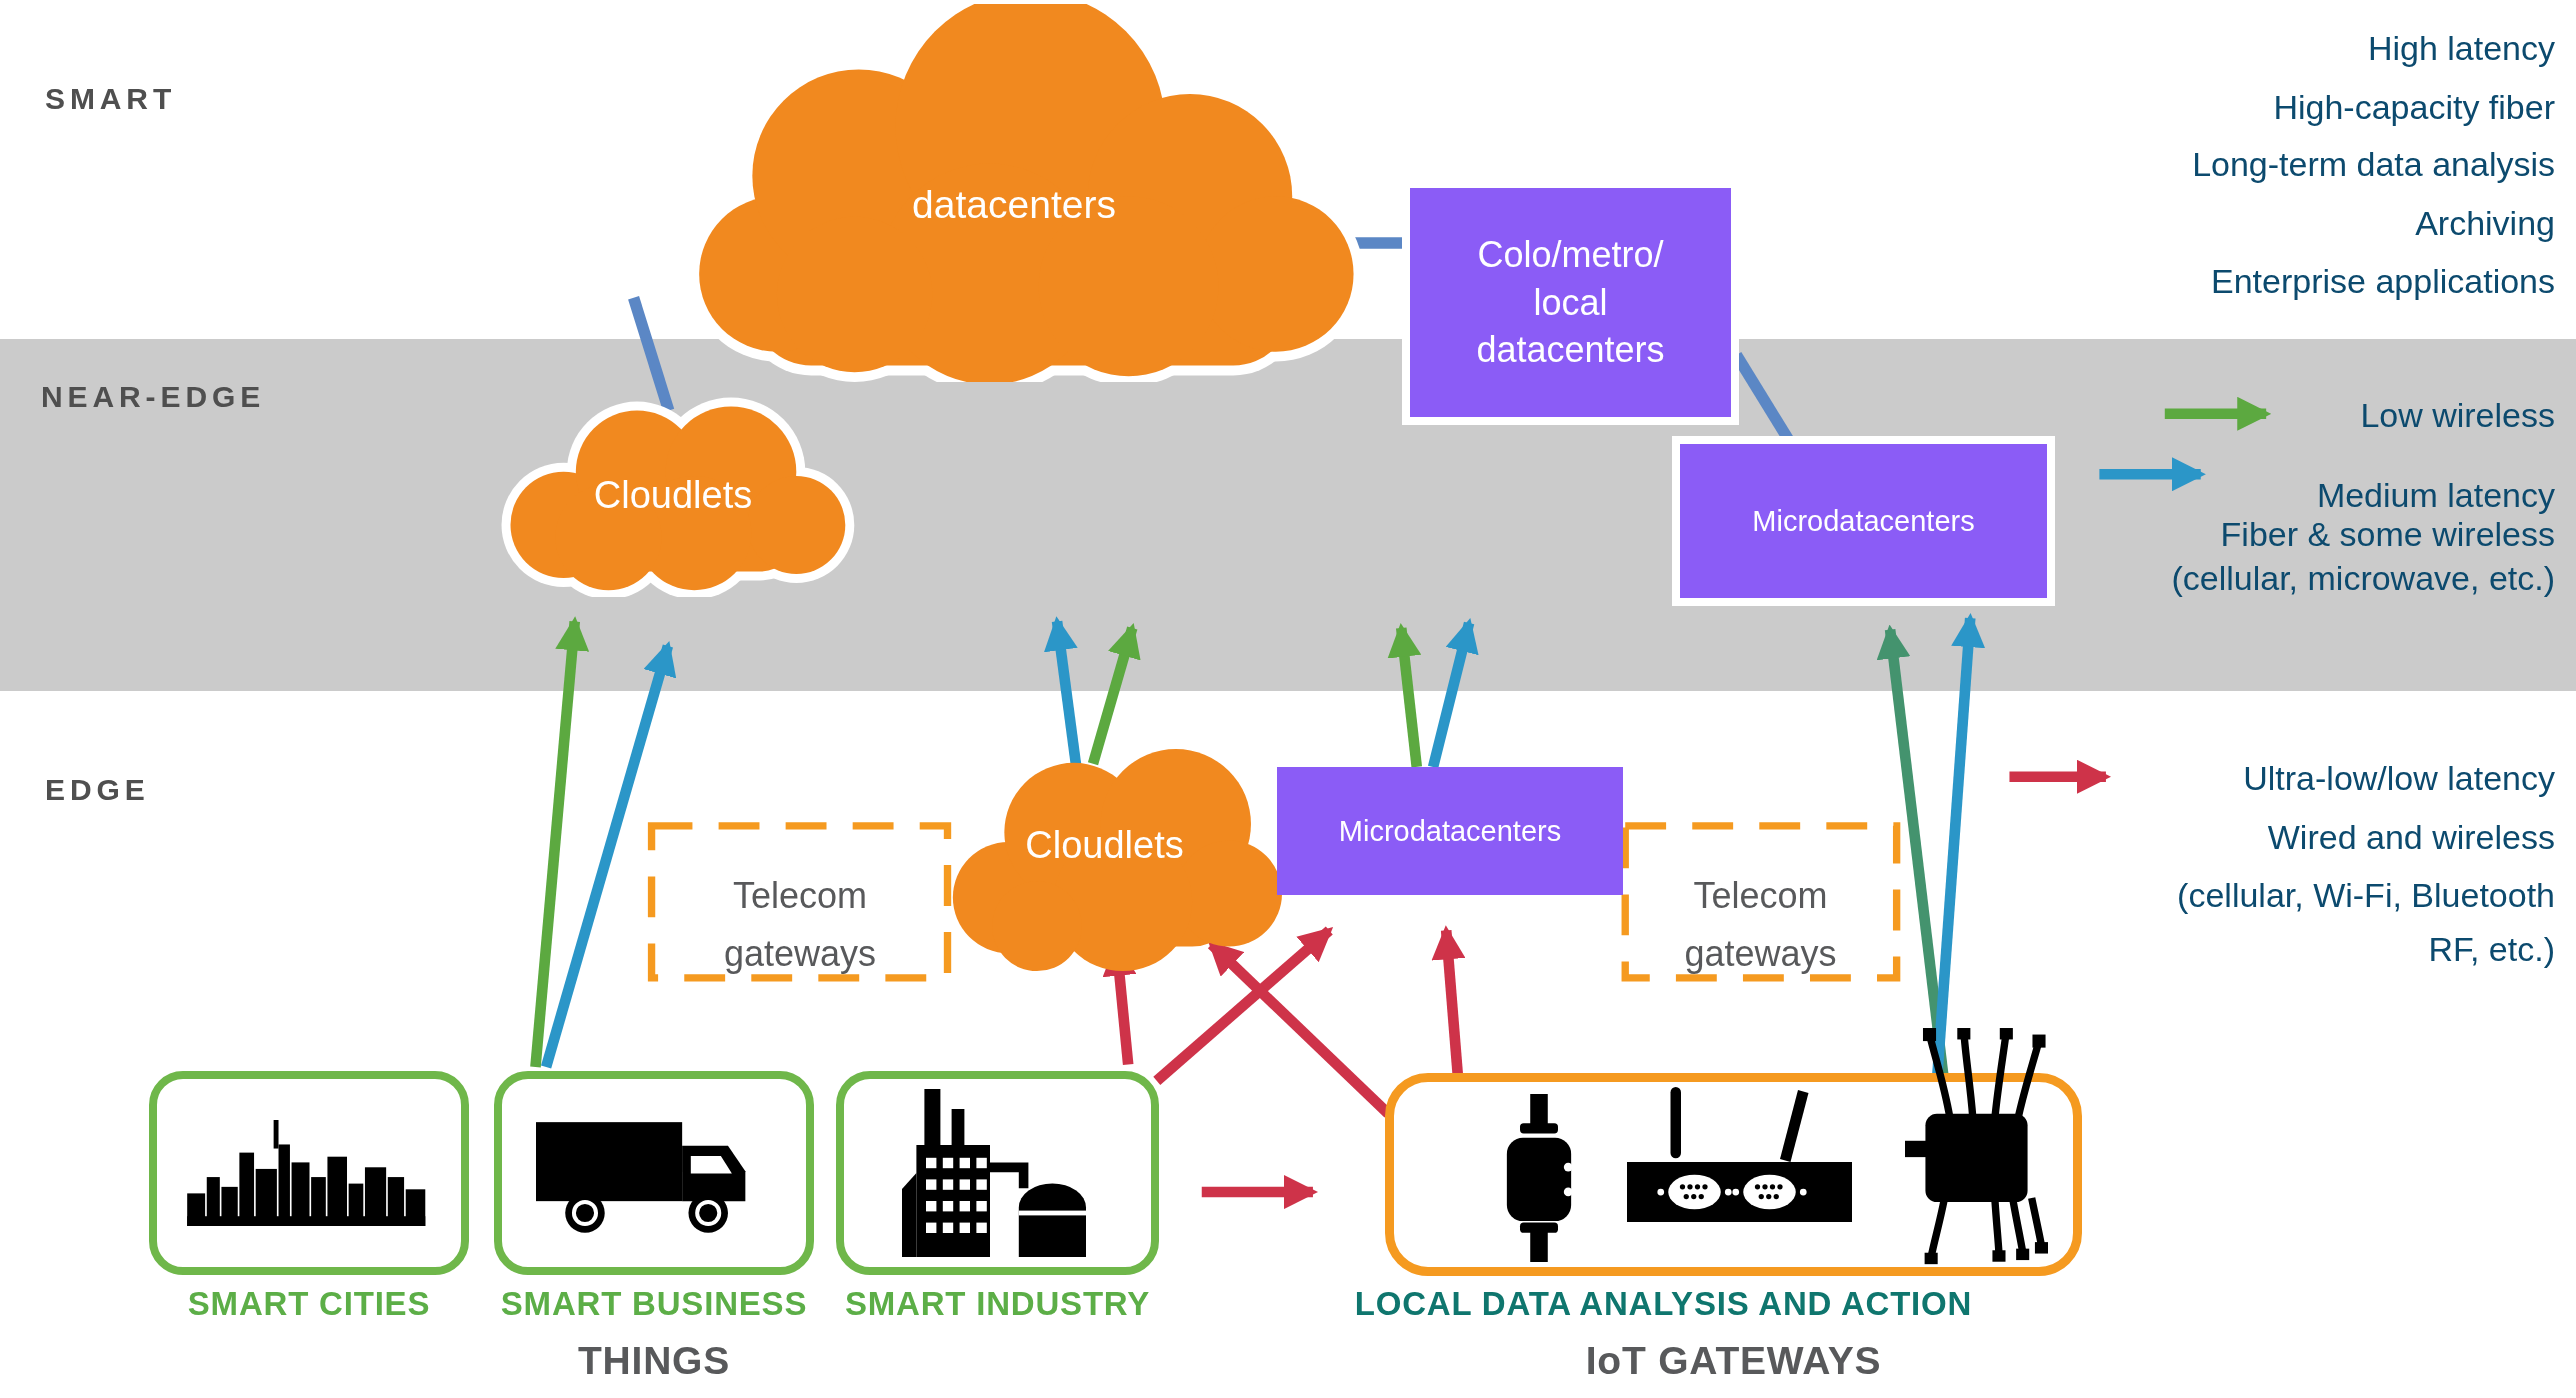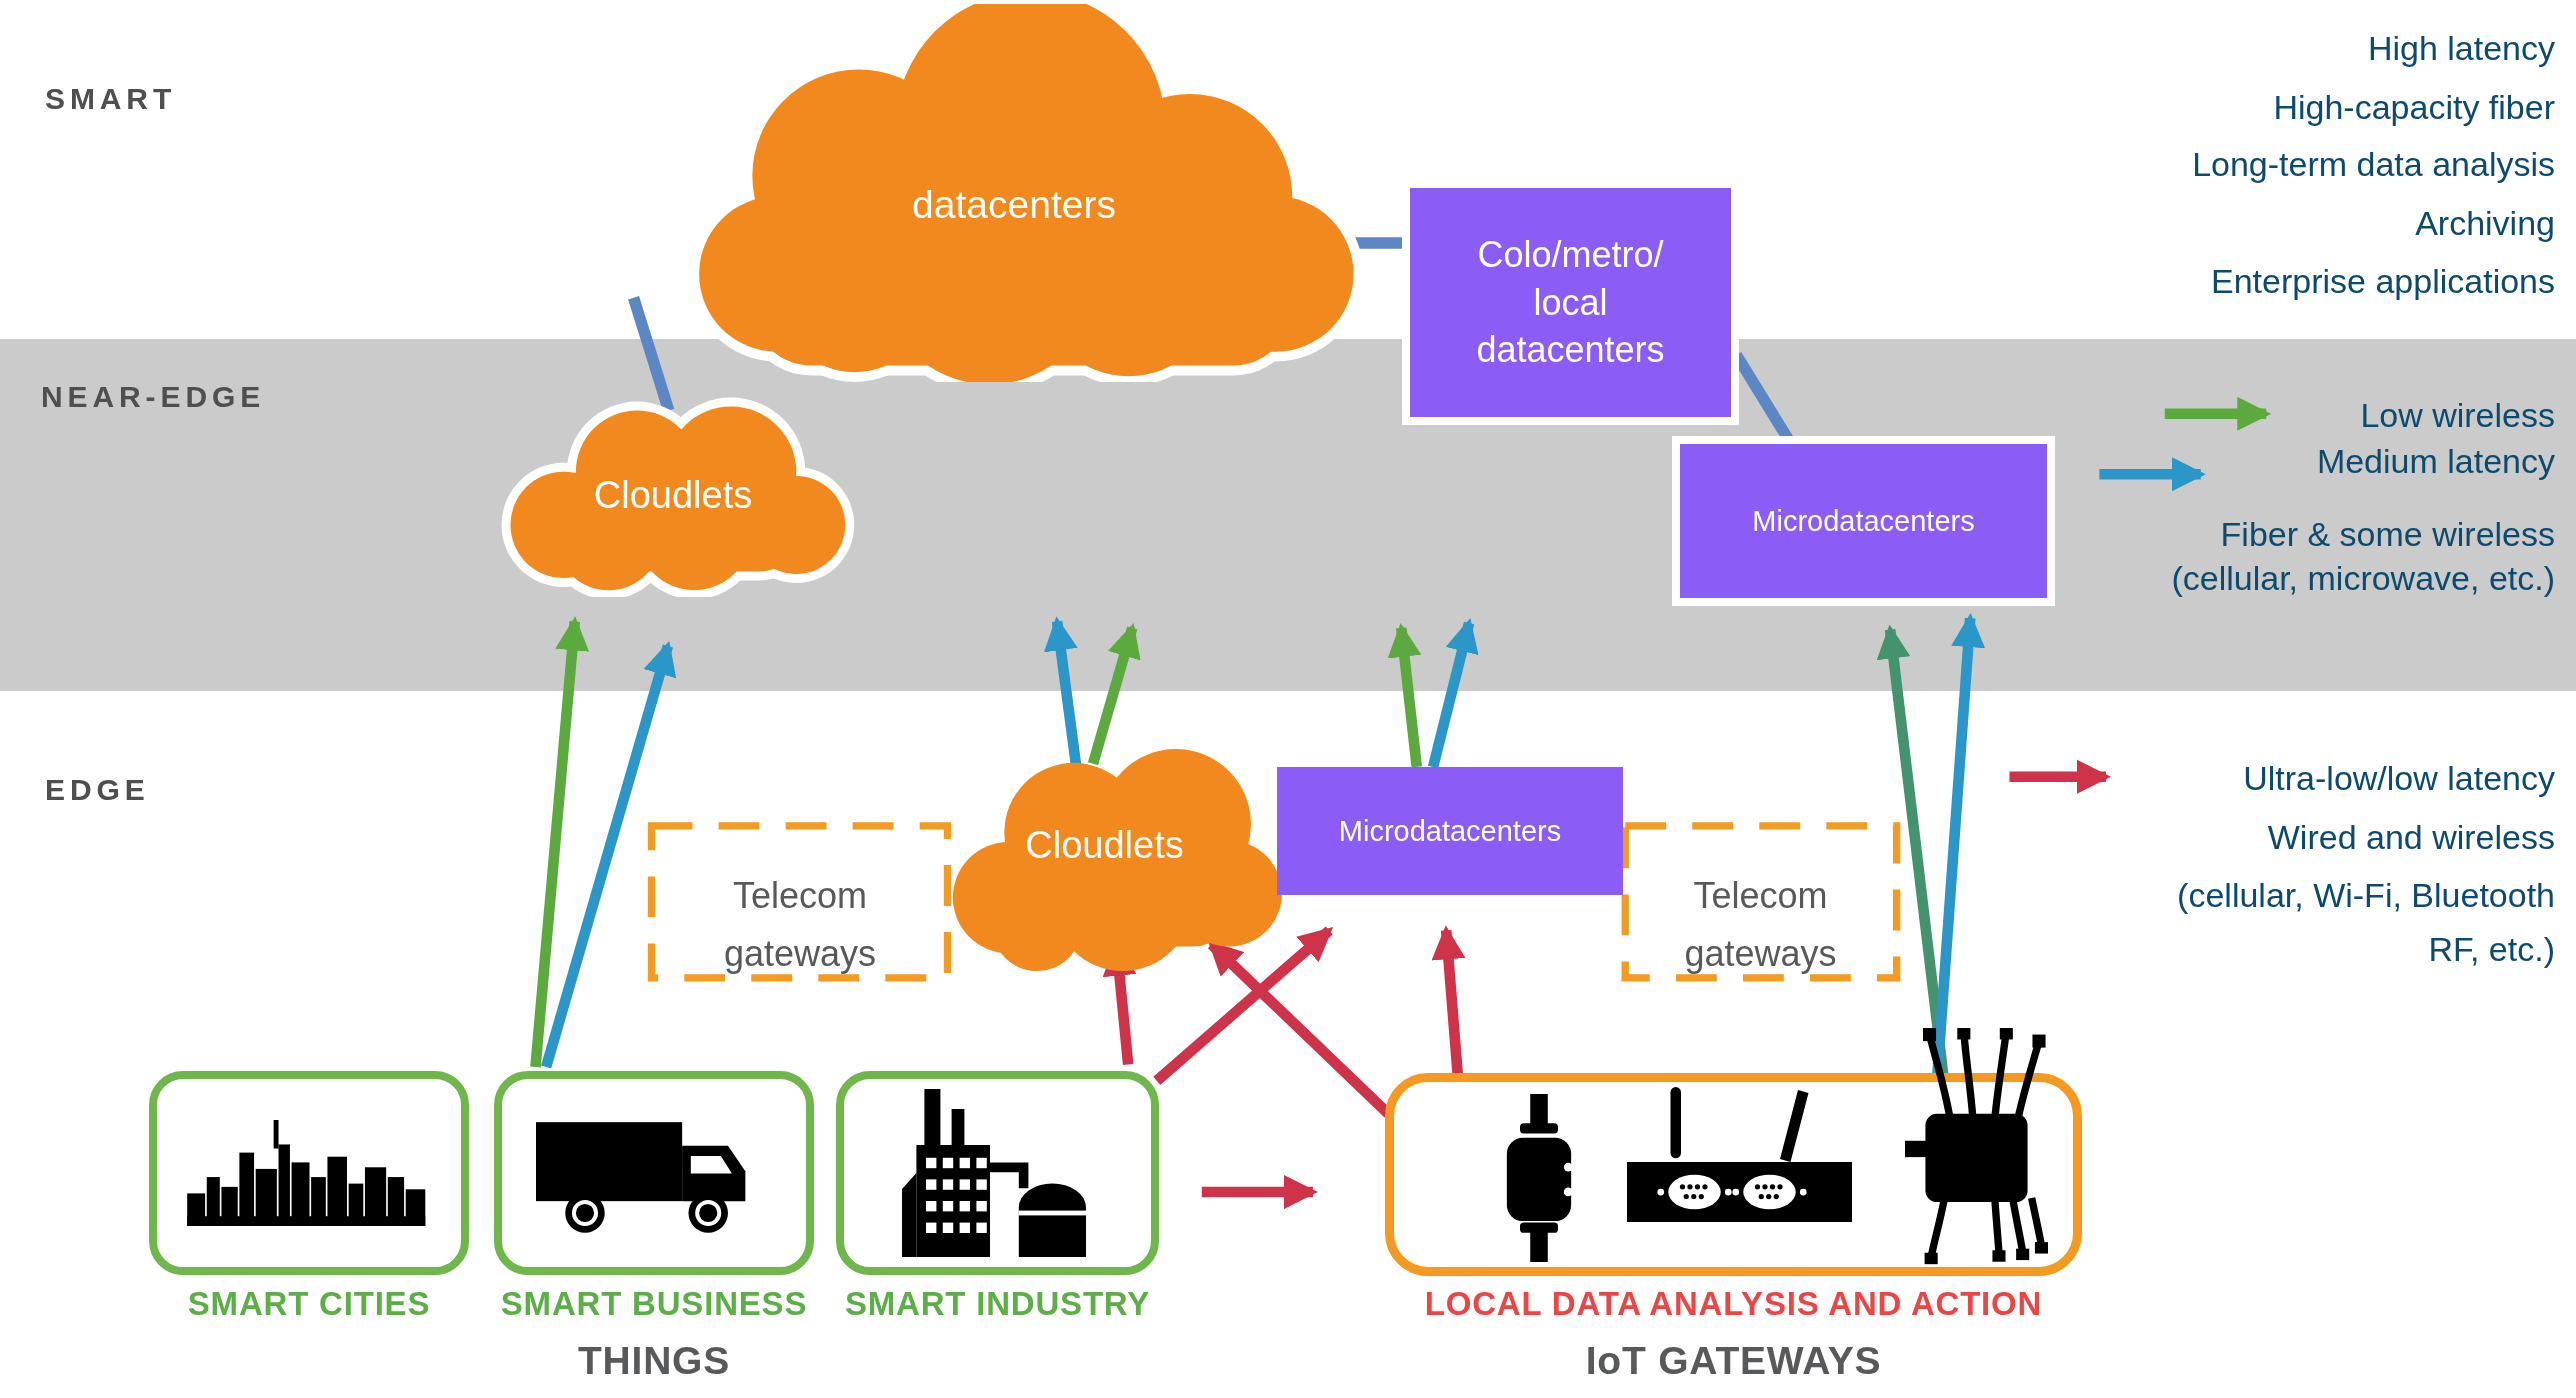--- a/index.html
+++ b/index.html
@@ -163,21 +163,21 @@
         <circle cx="150" cy="175" r="65"></circle>
     </g>
   </svg>
   <div class="cloud-label" style="left:486px; top:474px; width:374px; font-size:38px;">Cloudlets</div>
 
   <div class="bluebox white-border" style="left:1672px; top:436px; width:383px; height:170px; font-size:29px;">
     <div>Microdatacenters</div>
   </div>
 
   <div class="note" style="top:396px;">Low wireless</div>
-  <div class="note" style="top:442px;">Medium latency</div>
+  <div class="note" style="top:476px;">Medium latency</div>
   <div class="note" style="top:515px;">Fiber &amp; some wireless</div>
   <div class="note" style="top:559px;">(cellular, microwave, etc.)</div>
 
   <div class="note" style="top:759px;">Ultra-low/low latency</div>
   <div class="note" style="top:818px;">Wired and wireless</div>
   <div class="note" style="top:876px;">(cellular, Wi-Fi, Bluetooth</div>
   <div class="note" style="top:930px;">RF, etc.)</div>
 
   <div class="telecom-label" style="left:652px; top:840px; width:296px;">
     <div>Telecom</div>
@@ -336,19 +336,19 @@
       <rect x="24" y="275" width="16" height="14"></rect>
         <rect x="107" y="272" width="16" height="14"></rect>
       <rect x="136" y="270" width="16" height="14"></rect>
         <rect x="159" y="262" width="16" height="14"></rect>
     </g>
   </svg>
 
   <div class="sublabel" style="left:149px; width:320px;">SMART CITIES</div>
   <div class="sublabel" style="left:494px; width:320px;">SMART BUSINESS</div>
   <div class="sublabel" style="left:836px; width:323px;">SMART INDUSTRY</div>
-  <div class="sublabel" style="left:1385px; width:697px; color:#ef4444;">LOCAL DATA ANALYSIS AND ACTION</div>
+  <div class="sublabel" style="left:1315px; width:697px; color:#0f766e;">LOCAL DATA ANALYSIS AND ACTION</div>
 
   <div class="caption" style="left:149px; width:1010px;">THINGS</div>
   <div class="caption" style="left:1385px; width:697px;">IoT GATEWAYS</div>
 
 </div>
 
 
 </body></html>

